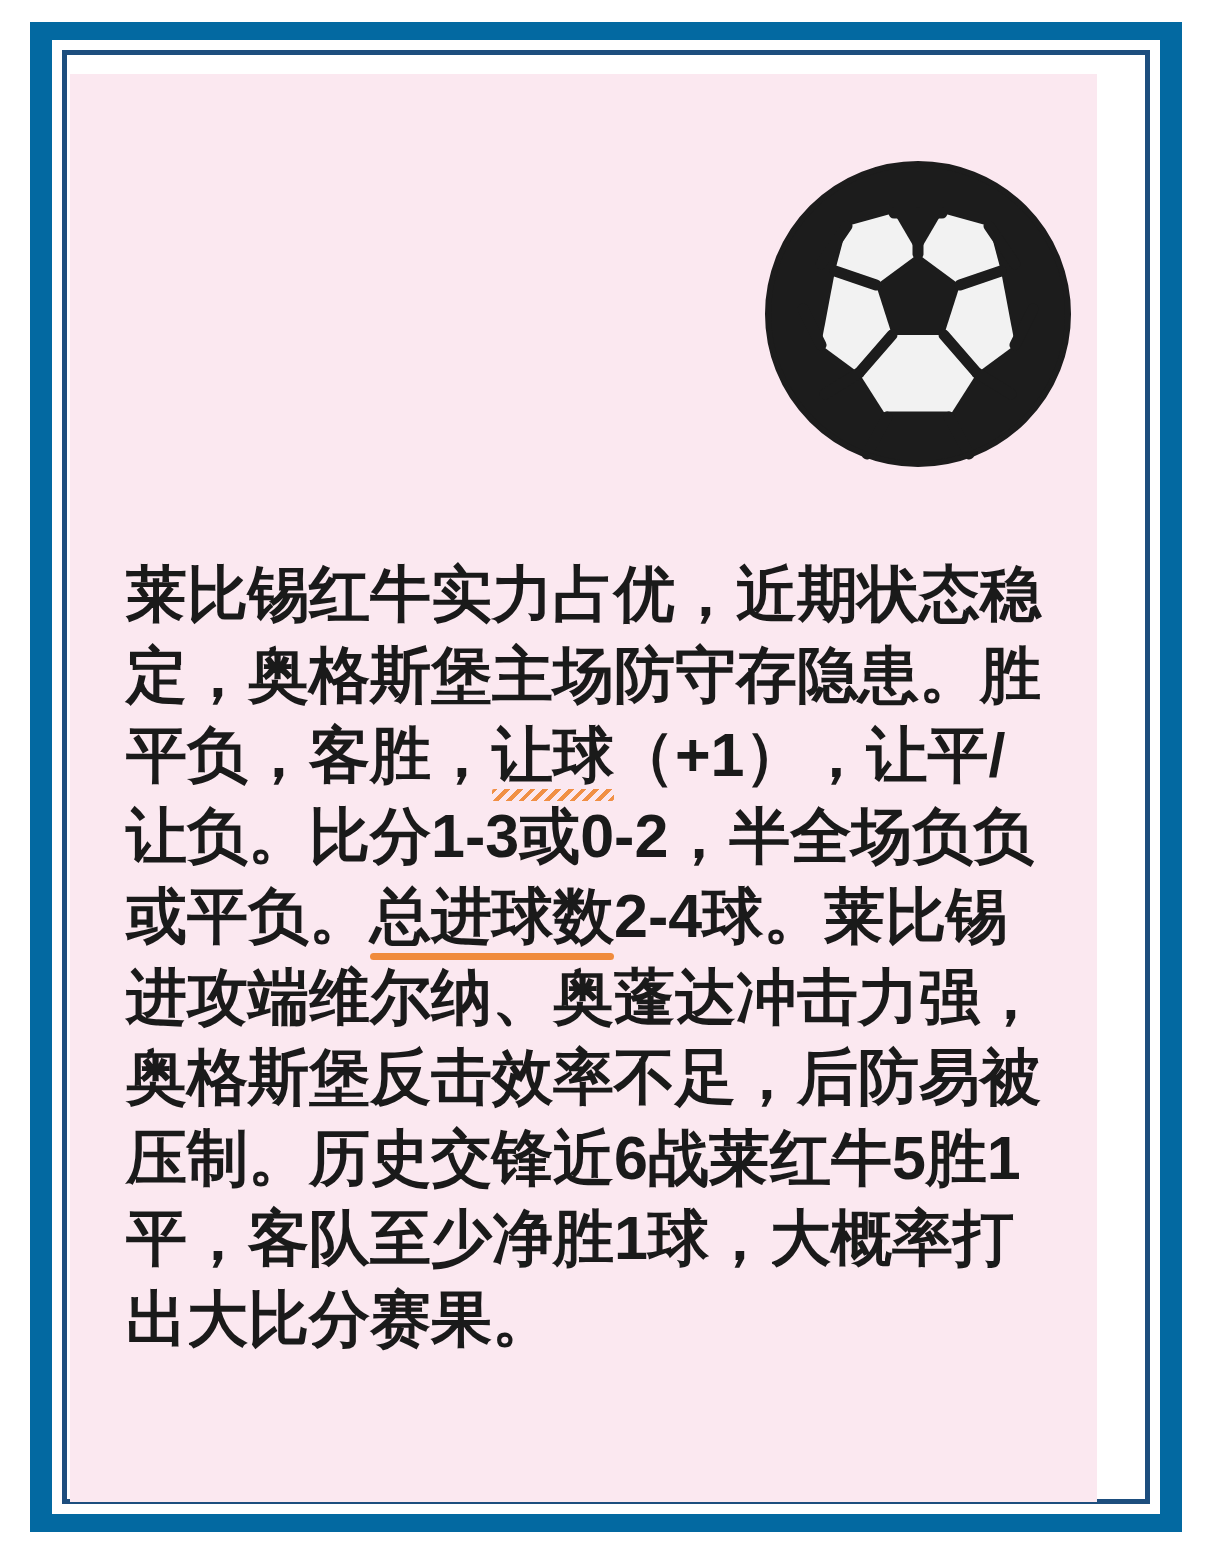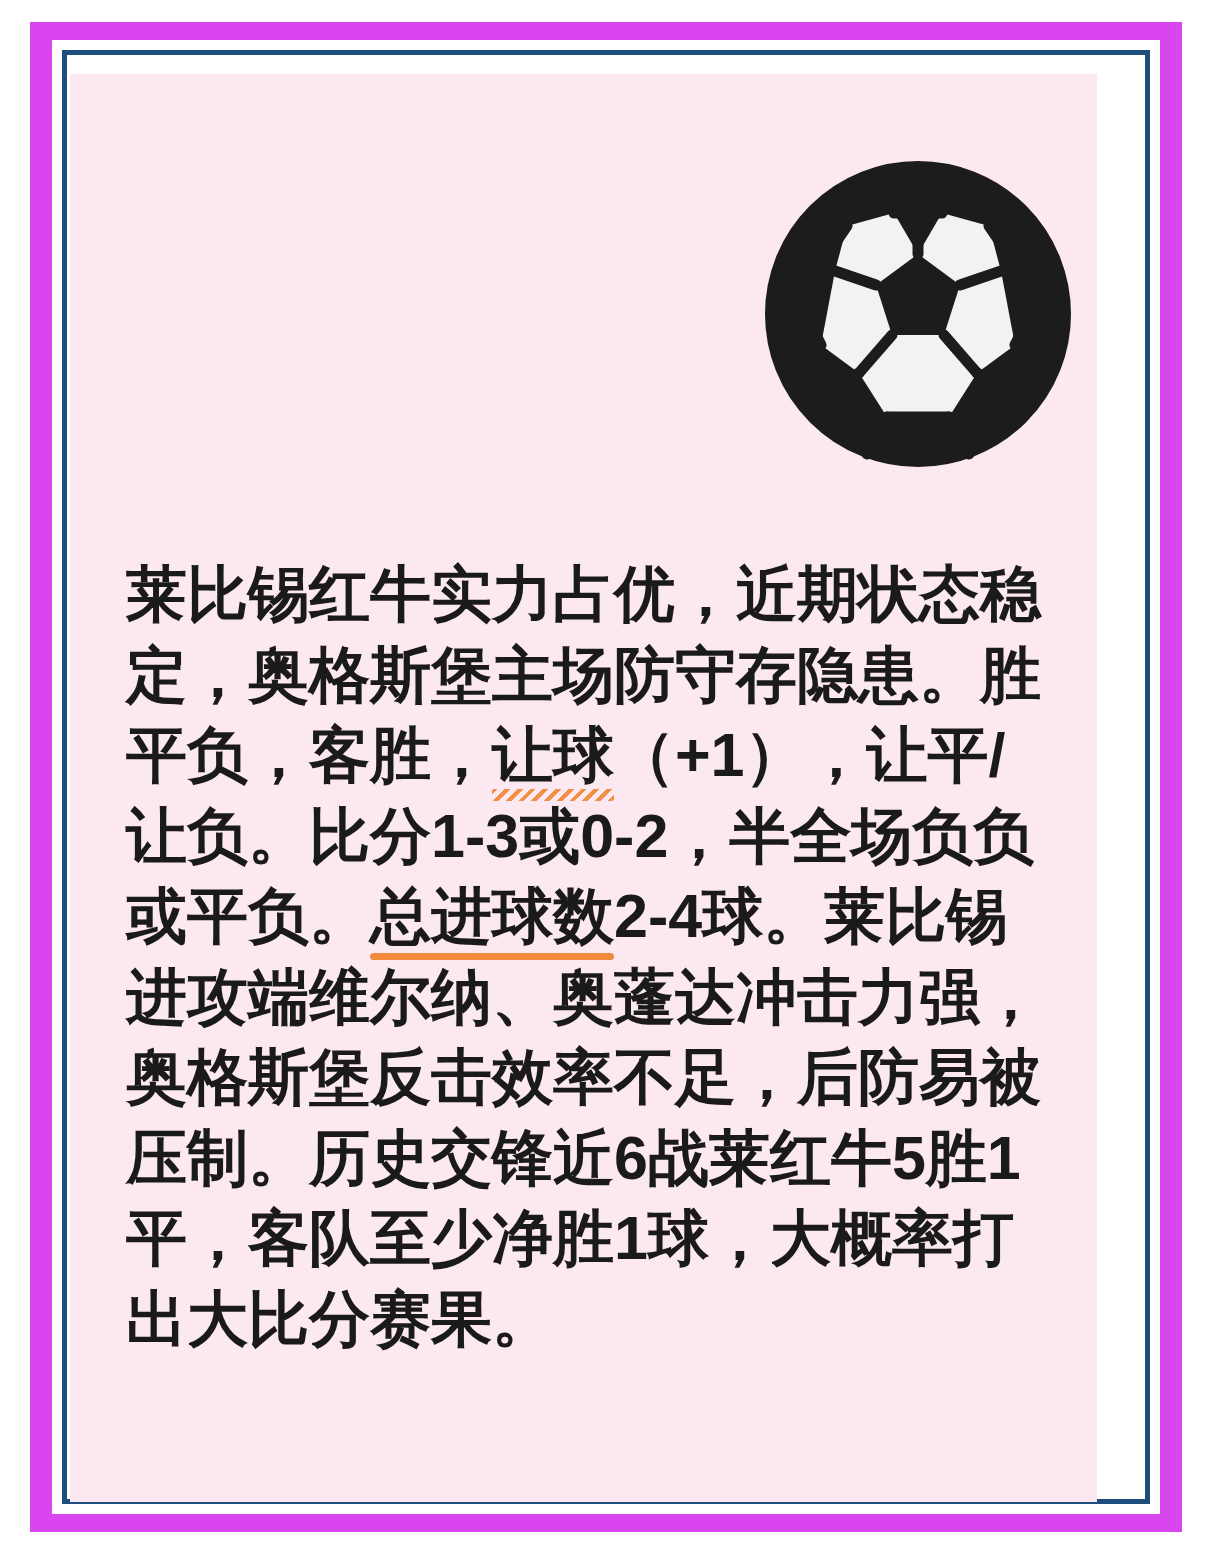--- a/index.html
+++ b/index.html
@@ -14,21 +14,21 @@
     overflow: hidden;
   }
 
   
   .poster {
     position: absolute;
     left: 30px;
     top: 22px;
     width: 1152px;
     height: 1510px;
-    background: #d946ef;
+    background: #0369a1;
     box-sizing: border-box;
   }
   
   .poster-inner-white {
     position: absolute;
     left: 22px;
     top: 18px;
     right: 22px;
     bottom: 18px;
     background: #ffffff;

